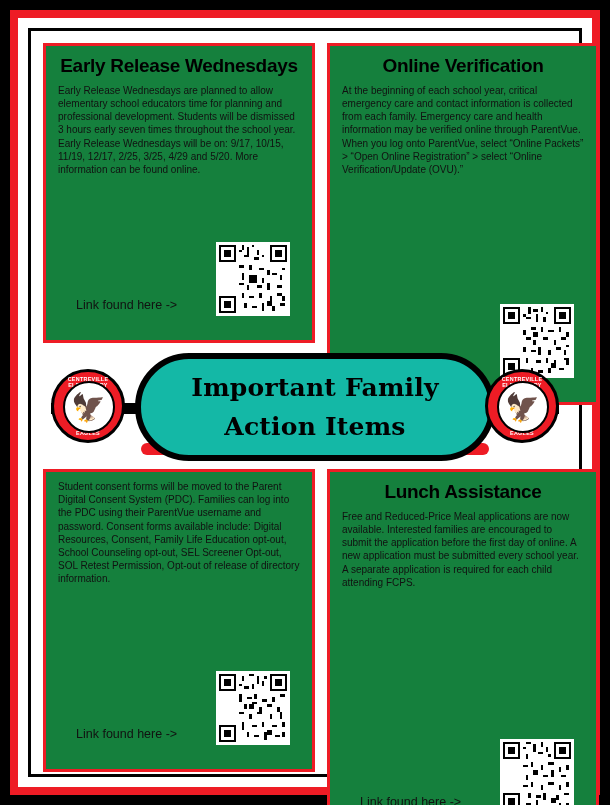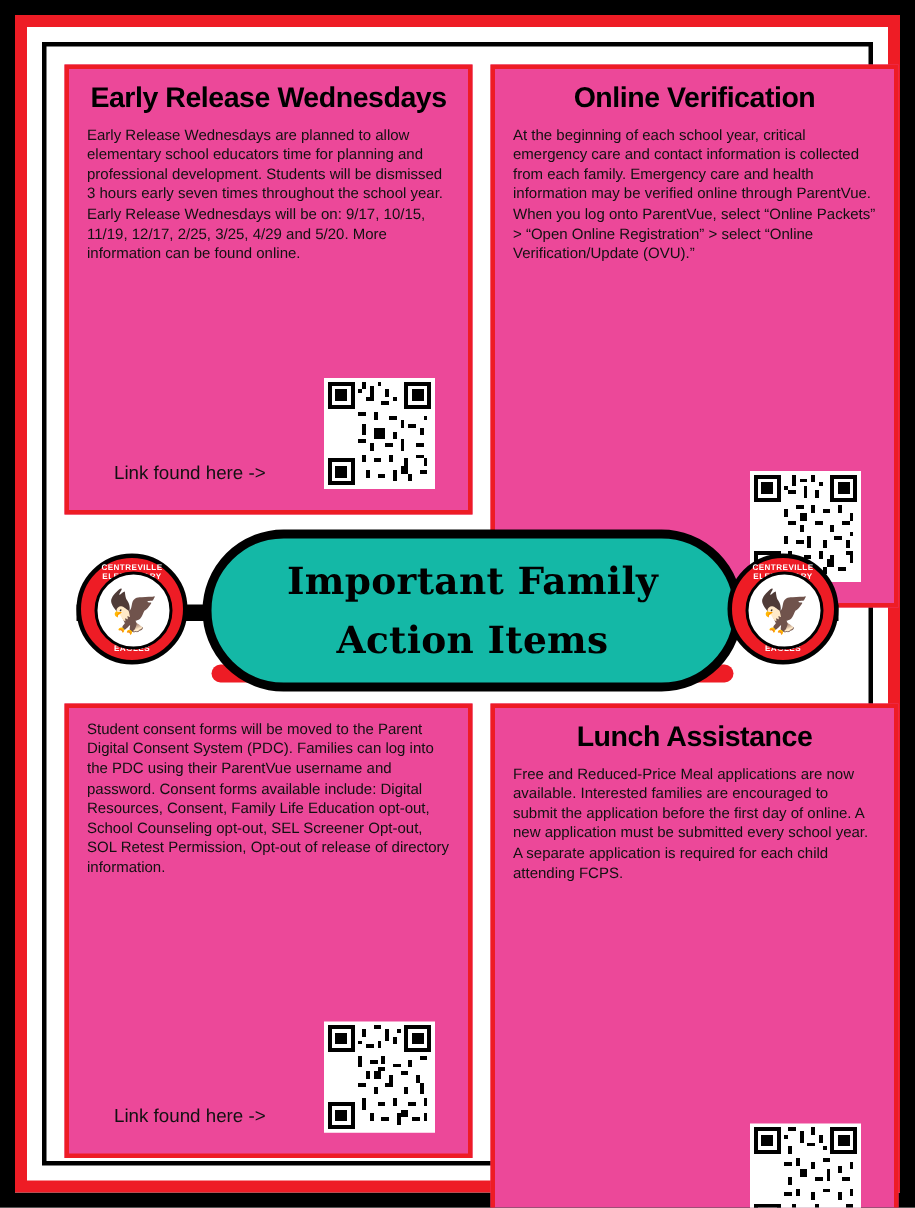--- a/index.html
+++ b/index.html
@@ -28,21 +28,21 @@
     left: 18px;
     top: 18px;
     right: 18px;
     bottom: 18px;
     background: #ffffff;
     border: 3px solid #000;
   }
 
   .card {
     position: absolute;
-    background: #ec4899;
+    background: #15803d;
     border: 3px solid #ee1c25;
     padding: 8px 12px 6px 12px;
   }
   .card-title {
     text-align: center;
     font-weight: bold;
     font-size: 19px;
     letter-spacing: -0.3px;
     color: #000;
     margin: 2px 0 7px 0;
@@ -58,21 +58,21 @@
   
   #card-erw   { left: 12px;  top: 12px;  width: 272px; height: 300px; }
   #card-ov    { left: 296px; top: 12px;  width: 272px; height: 362px; }
   #card-pdc   { left: 12px;  top: 438px; width: 272px; height: 303px; }
   #card-lunch { left: 296px; top: 438px; width: 272px; height: 371px; }
 
   .link-row {
     position: absolute;
     left: 12px;
     right: 12px;
-    bottom: 12px;
+    bottom: 22px;
     height: 86px;
     text-align: center;
   }
   .link-text {
     position: absolute;
     left: 18px;
     bottom: 6px;
     font-size: 12.5px;
     color: #111;
   }

